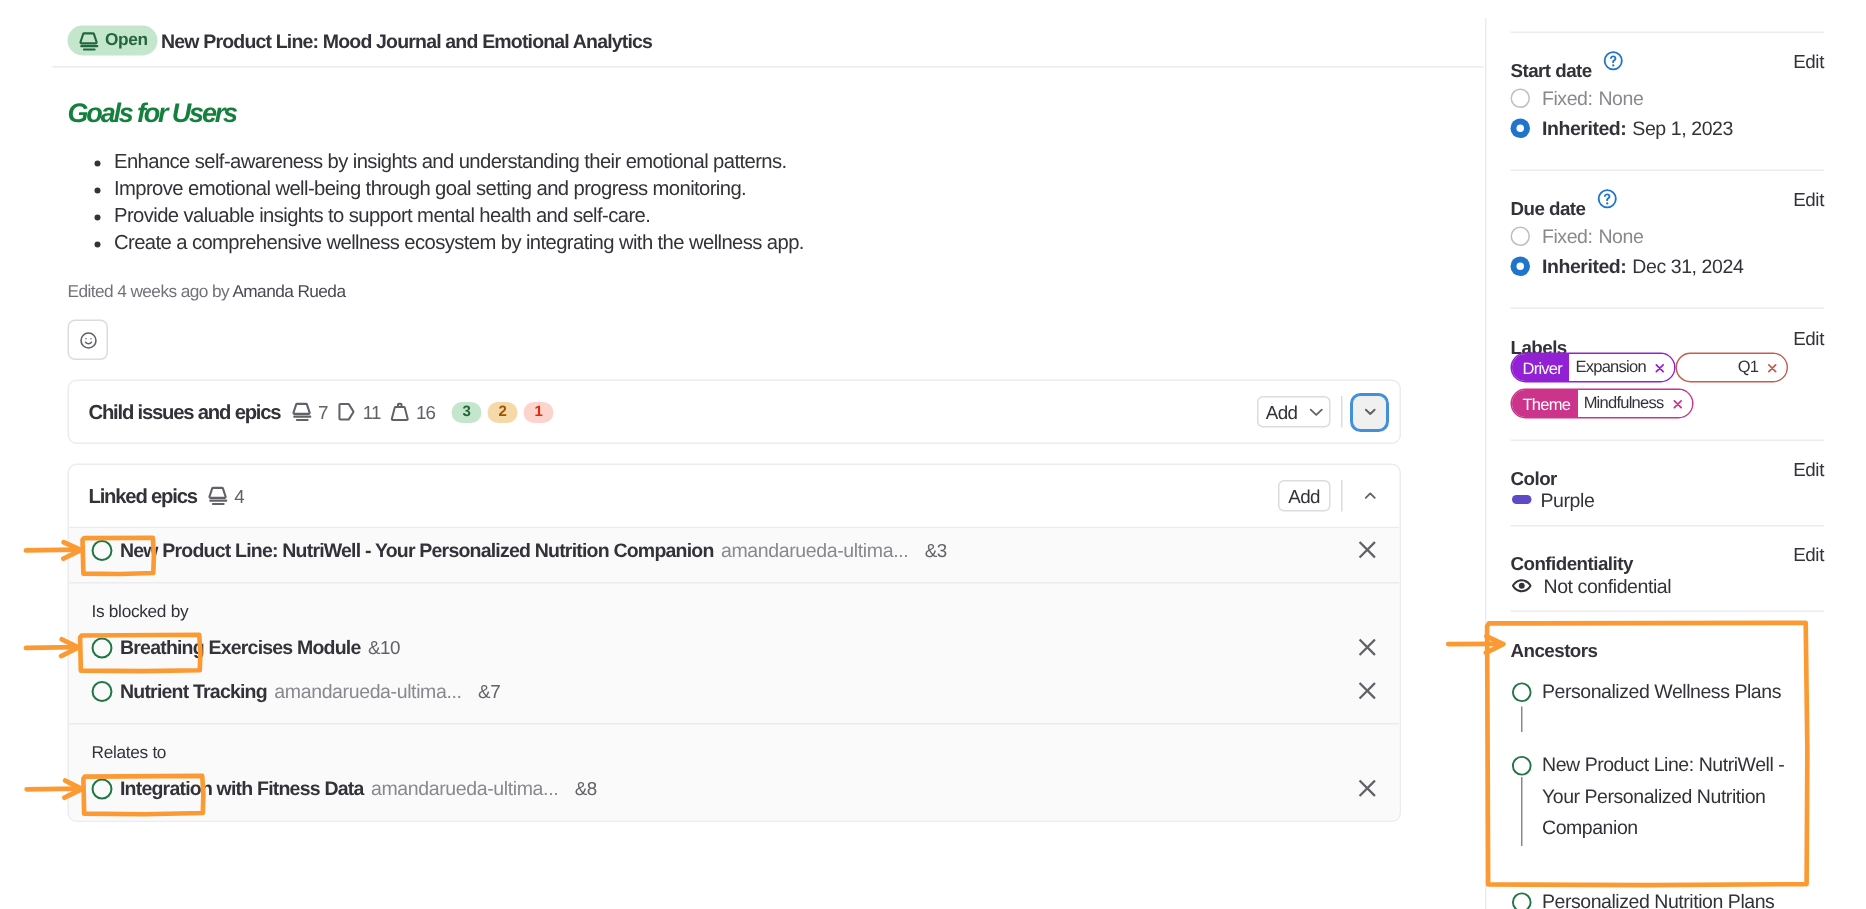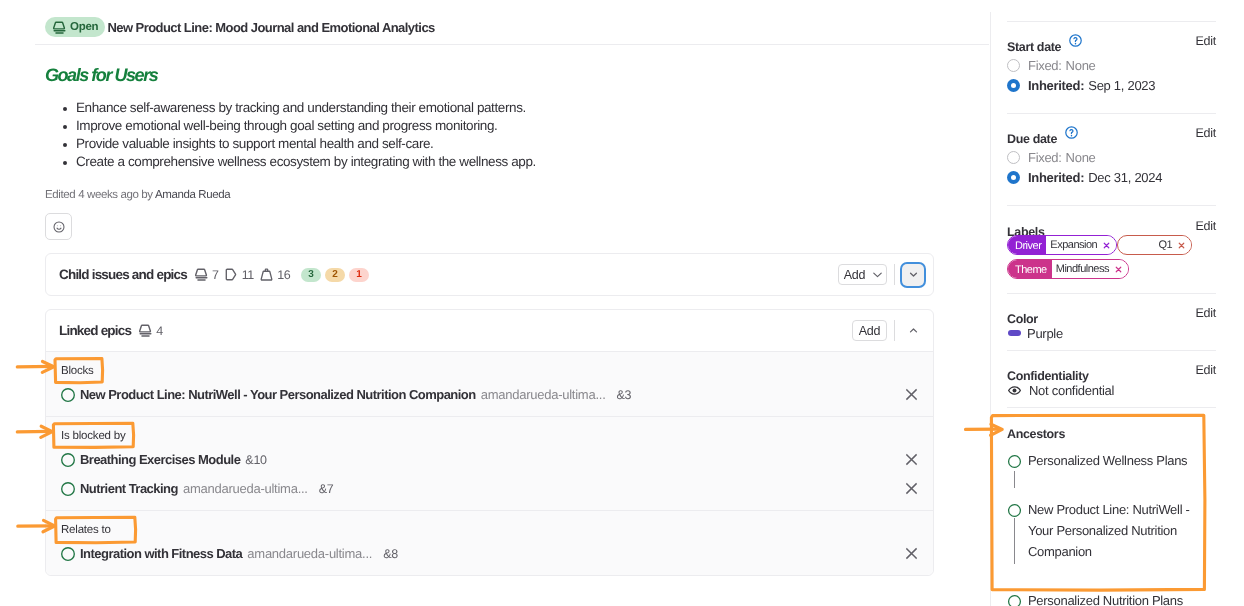--- a/index.html
+++ b/index.html
@@ -137,21 +137,21 @@
           <path fill="none" stroke="currentColor" stroke-width="1.5" stroke-linecap="round" d="M4.2 13.9h7.6"></path>
         </svg>
       <span>Open</span>
     </span>
     <span class="hdr-title">New Product Line: Mood Journal and Emotional Analytics</span>
   </div>
   <div class="hdr-rule"></div>
 
   <div class="desc-h">Goals for Users</div>
   <ul class="desc-list">
-    <li>Enhance self-awareness by tracking and understanding their emotional patterns.</li>
+    <li>Enhance self-awareness by insights and understanding their emotional patterns.</li>
     <li>Improve emotional well-being through goal setting and progress monitoring.</li>
     <li>Provide valuable insights to support mental health and self-care.</li>
     <li>Create a comprehensive wellness ecosystem by integrating with the wellness app.</li>
   </ul>
   <div class="edited"><span>Edited 4 weeks ago by </span><b>Amanda Rueda</b></div>
   <div class="emoji-btn">
     <svg class="i-smiley" width="14" height="14" viewBox="0 0 16 16" style="color:#626168">
         <circle cx="8" cy="8" r="5.7" fill="none" stroke="currentColor" stroke-width="1.2"></circle>
         <circle cx="6.1" cy="6.7" r=".55" fill="currentColor"></circle>
         <circle cx="9.9" cy="6.7" r=".55" fill="currentColor"></circle>
@@ -225,23 +225,20 @@
       </button>
       <span class="vbar"></span>
       <button class="btn-toggle">
         <svg class="i-chev-u" width="13" height="13" viewBox="0 0 16 16">
             <path fill="none" stroke="#626168" stroke-width="1.5" stroke-linecap="round" stroke-linejoin="round" d="m4.3 9.7 3.7-3.6 3.7 3.6"></path>
           </svg>
       </button>
     </div>
     <div class="lk-body" id="lk-body">
         <div class="lk-sec">
-          <div class="lk-group-hd">
-            <span>Blocks</span>
-          </div>
           <div class="lk-row">
             <span class="lk-ico">
               <svg class="i-epic-open" width="16" height="16" viewBox="0 0 16 16">
                 <circle cx="8" cy="8" r="6.3" fill="none" stroke="#217645" stroke-width="1.35"></circle>
               </svg>
             </span>
             <span class="lk-title">New Product Line: NutriWell - Your Personalized Nutrition Companion</span>
             <span class="lk-path">amandarueda-ultima...</span>
             <span class="lk-ref">&amp;3</span>
             <span class="lk-x">

